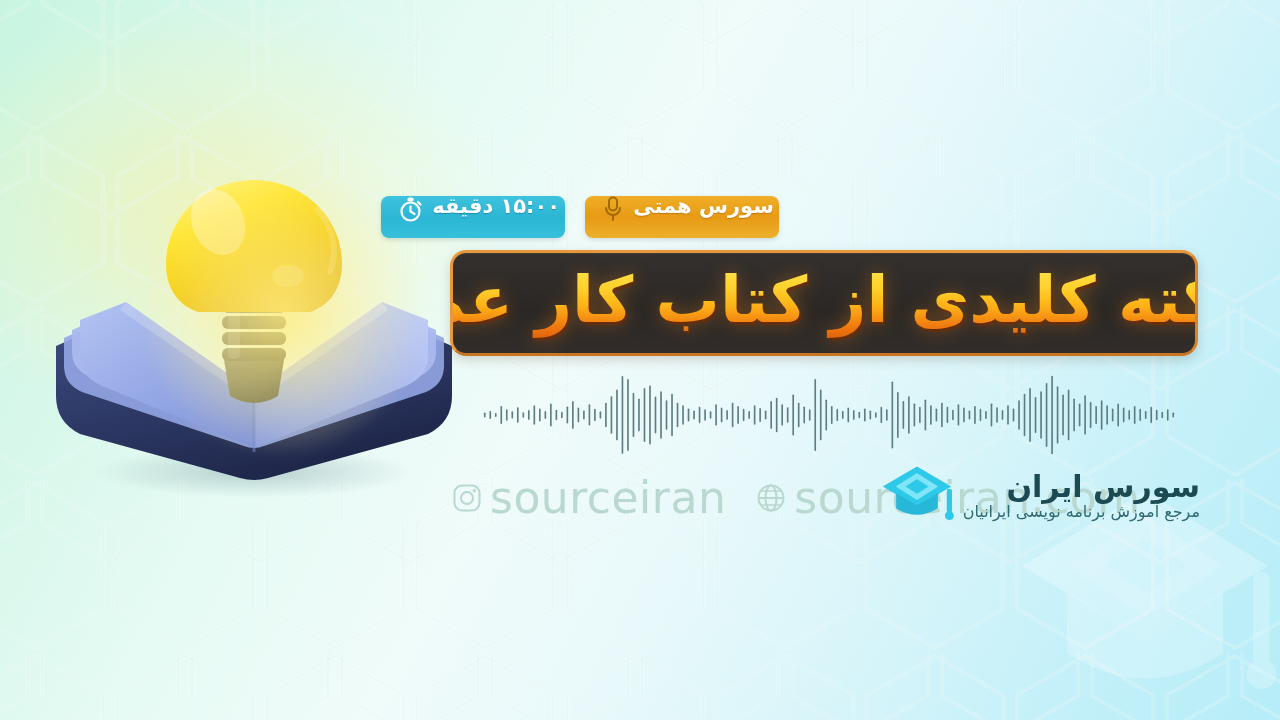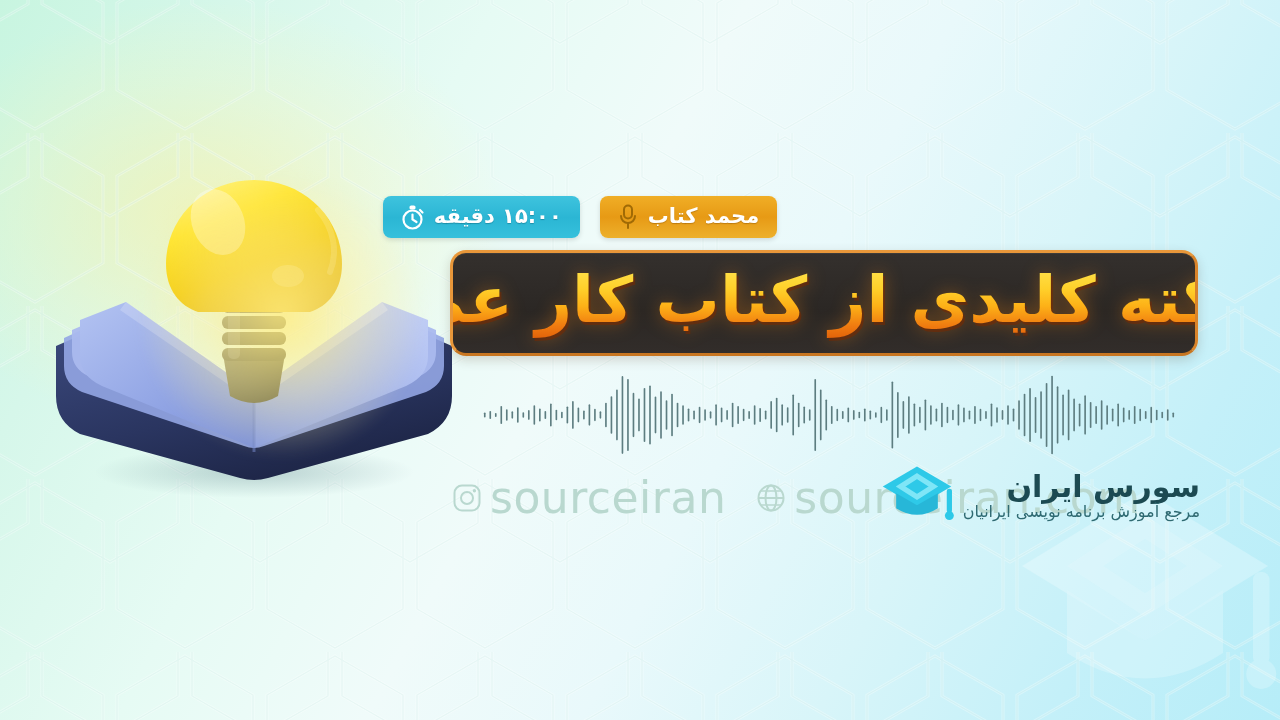--- a/index.html
+++ b/index.html
@@ -68,23 +68,23 @@
     display:flex;
     flex-direction:row;
     justify-content:center;
     align-items:center;
     gap:20px;
     direction:rtl;
     padding-right:120px;
   }
   .badge {
     display:flex; flex-direction:row-reverse;
-    align-items:center; gap:9px;
+    align-items:flex-start; gap:9px;
     height:42px;
-    padding:0 18px 0 17px;
+    padding:0 5px 0 17px;
     border-radius:8px;
     font-size:21px;
     font-weight:bold;
     letter-spacing:0.3px;
     white-space:nowrap;
     box-shadow:0 2px 5px rgba(0,0,0,0.13);
   }
   .badge-speaker {
     background:linear-gradient(180deg,#f0ae26 0%, #e79a15 50%, #edb02c 100%);
     color:#ffffff;
@@ -306,21 +306,21 @@
   <div class="badges">
 
     <div class="badge badge-speaker">
       <span class="bico">
         <svg width="22" height="27" viewBox="0 0 22 27">
           <rect x="7" y="1.5" width="8" height="13" rx="4" fill="none" stroke="#a06a05" stroke-width="2"></rect>
           <path d="M4 12 a7 7 0 0 0 14 0" fill="none" stroke="#a06a05" stroke-width="2" stroke-linecap="round"></path>
           <path d="M11 19 L11 24" stroke="#a06a05" stroke-width="2" stroke-linecap="round"></path>
         </svg>
       </span>
-      <span class="badge-label">محمد کتاب</span>
+      <span class="badge-label">سورس همتی</span>
     </div>
 
     <div class="badge badge-duration">
       <span class="bico">
         <svg width="25" height="27" viewBox="0 0 25 27">
           <circle cx="12.5" cy="15.5" r="9" fill="none" stroke="#ffffff" stroke-width="2.2"></circle>
           <path d="M12.5 10.5 L12.5 15.5 L16.5 18" fill="none" stroke="#ffffff" stroke-width="2.2" stroke-linecap="round"></path>
           <rect x="9.5" y="1.5" width="6" height="4" rx="1.6" fill="#ffffff"></rect>
           <path d="M20 6 L22.5 8.5" stroke="#ffffff" stroke-width="2.2" stroke-linecap="round"></path>
         </svg>

